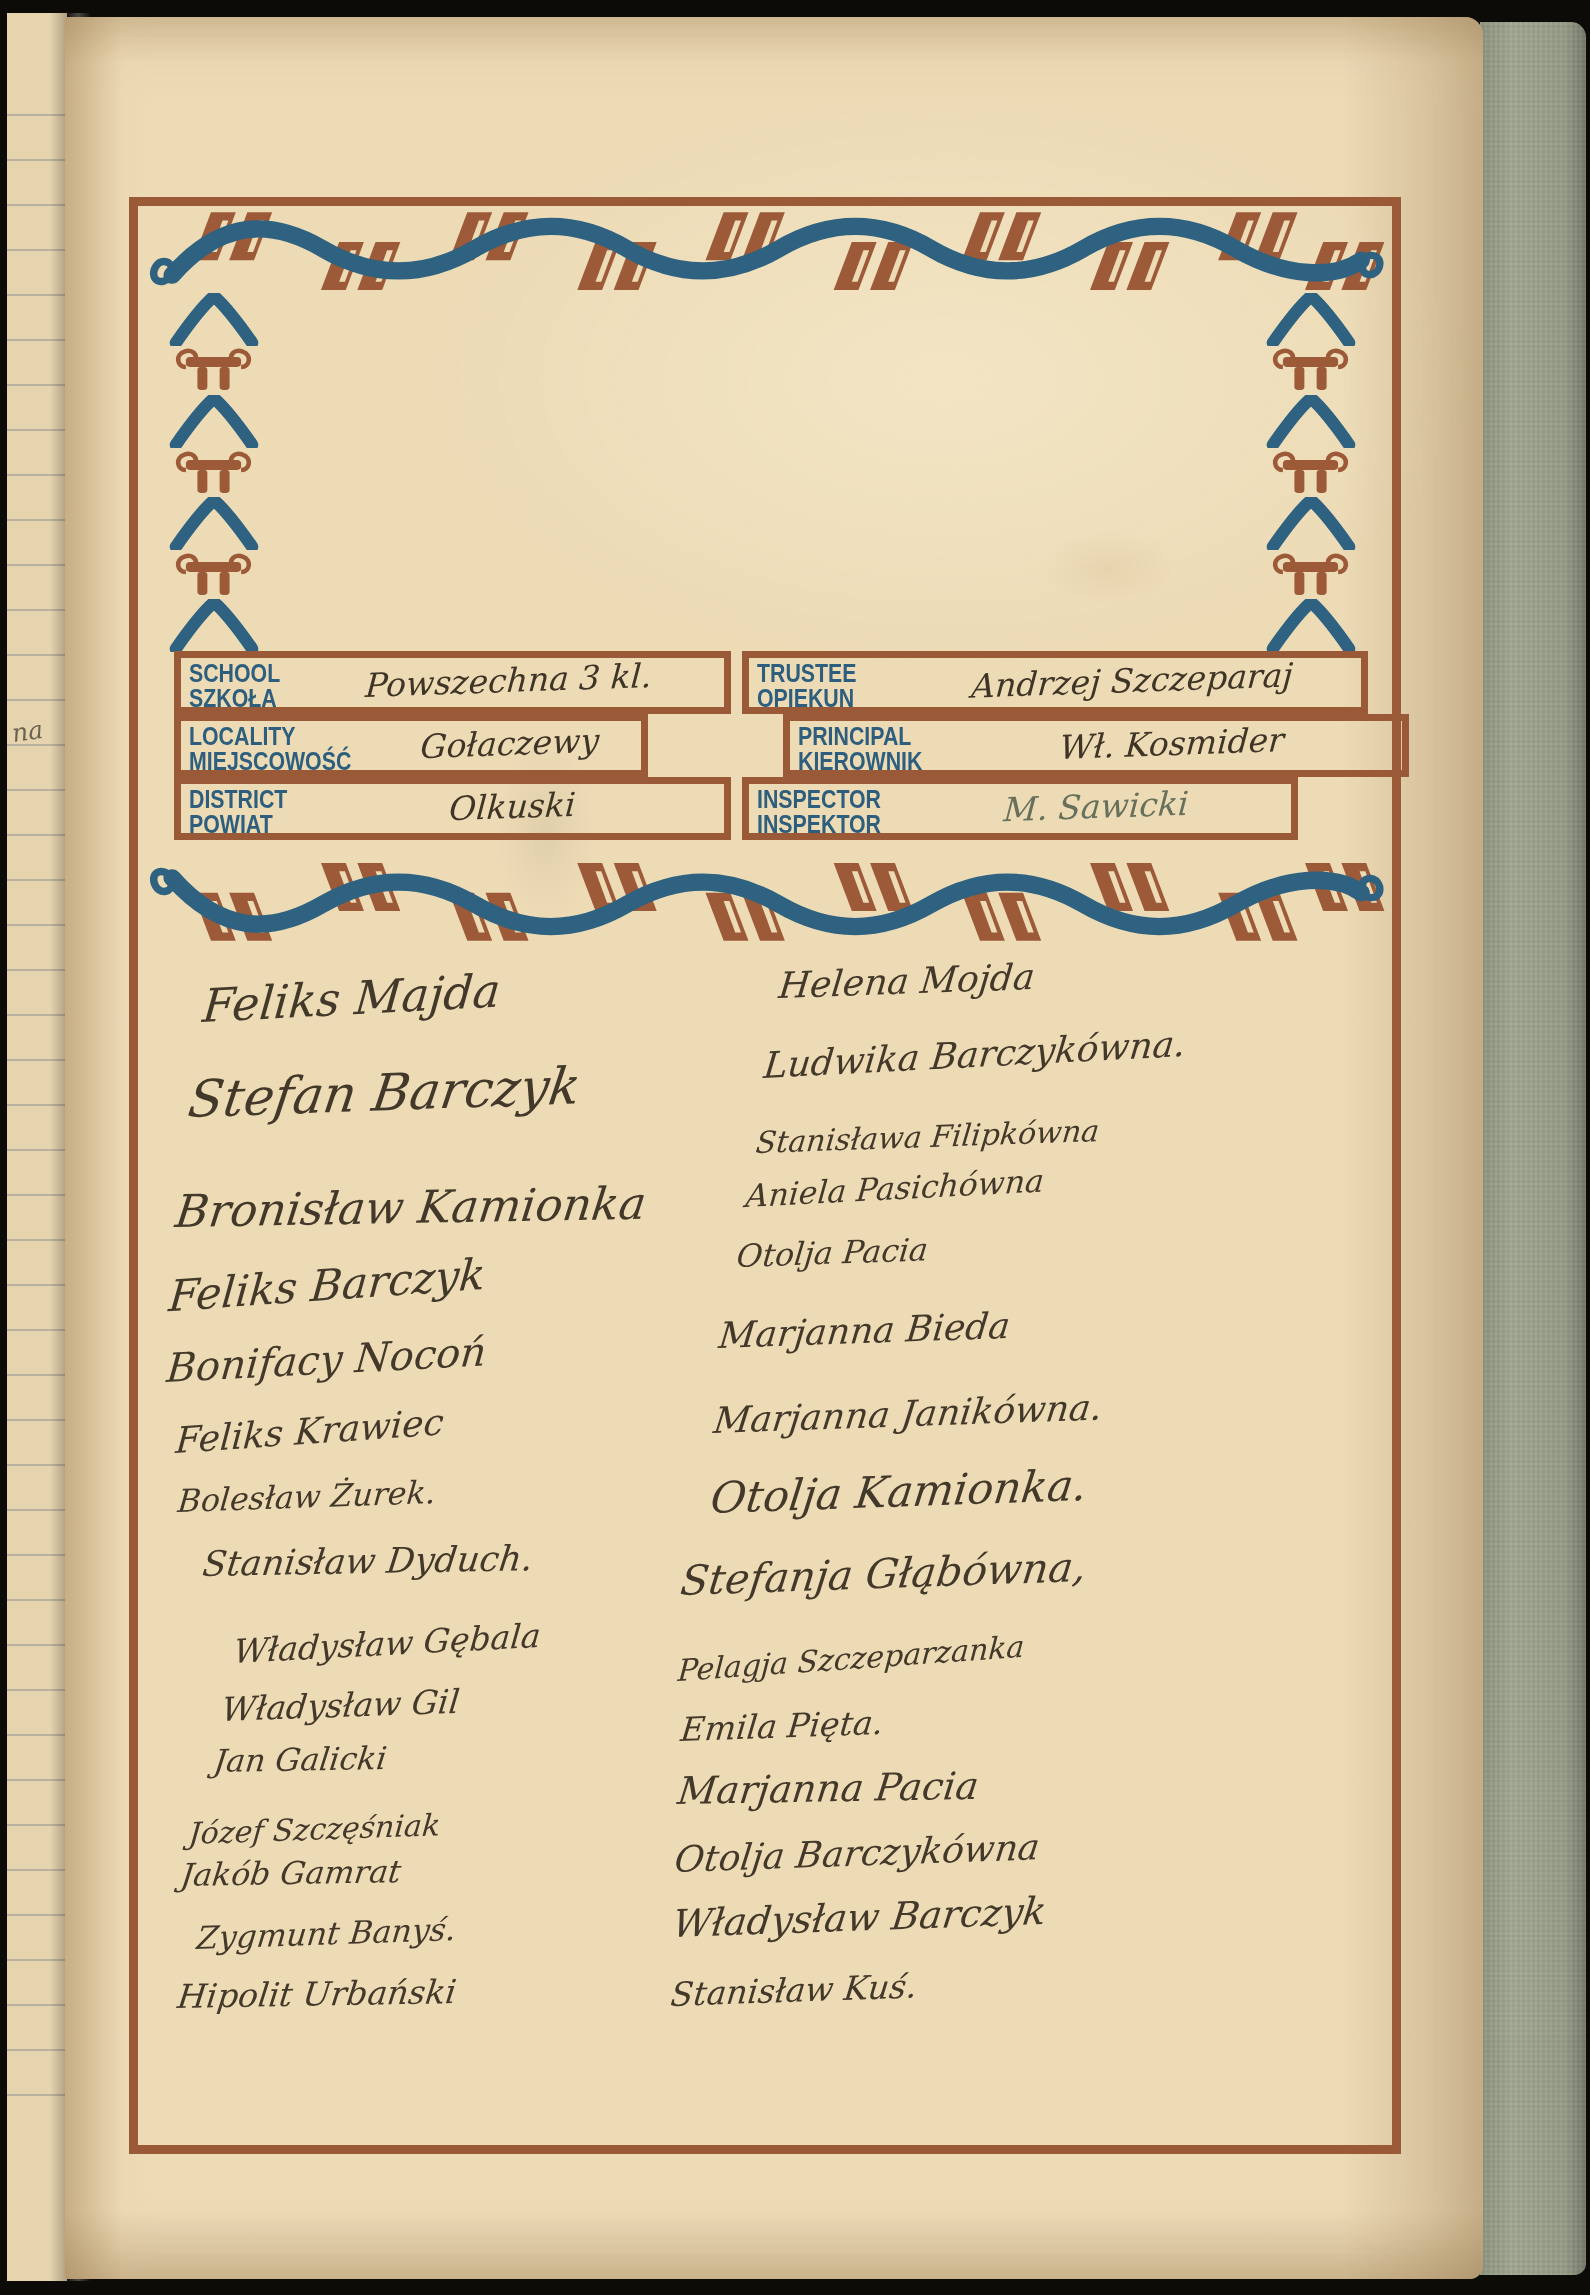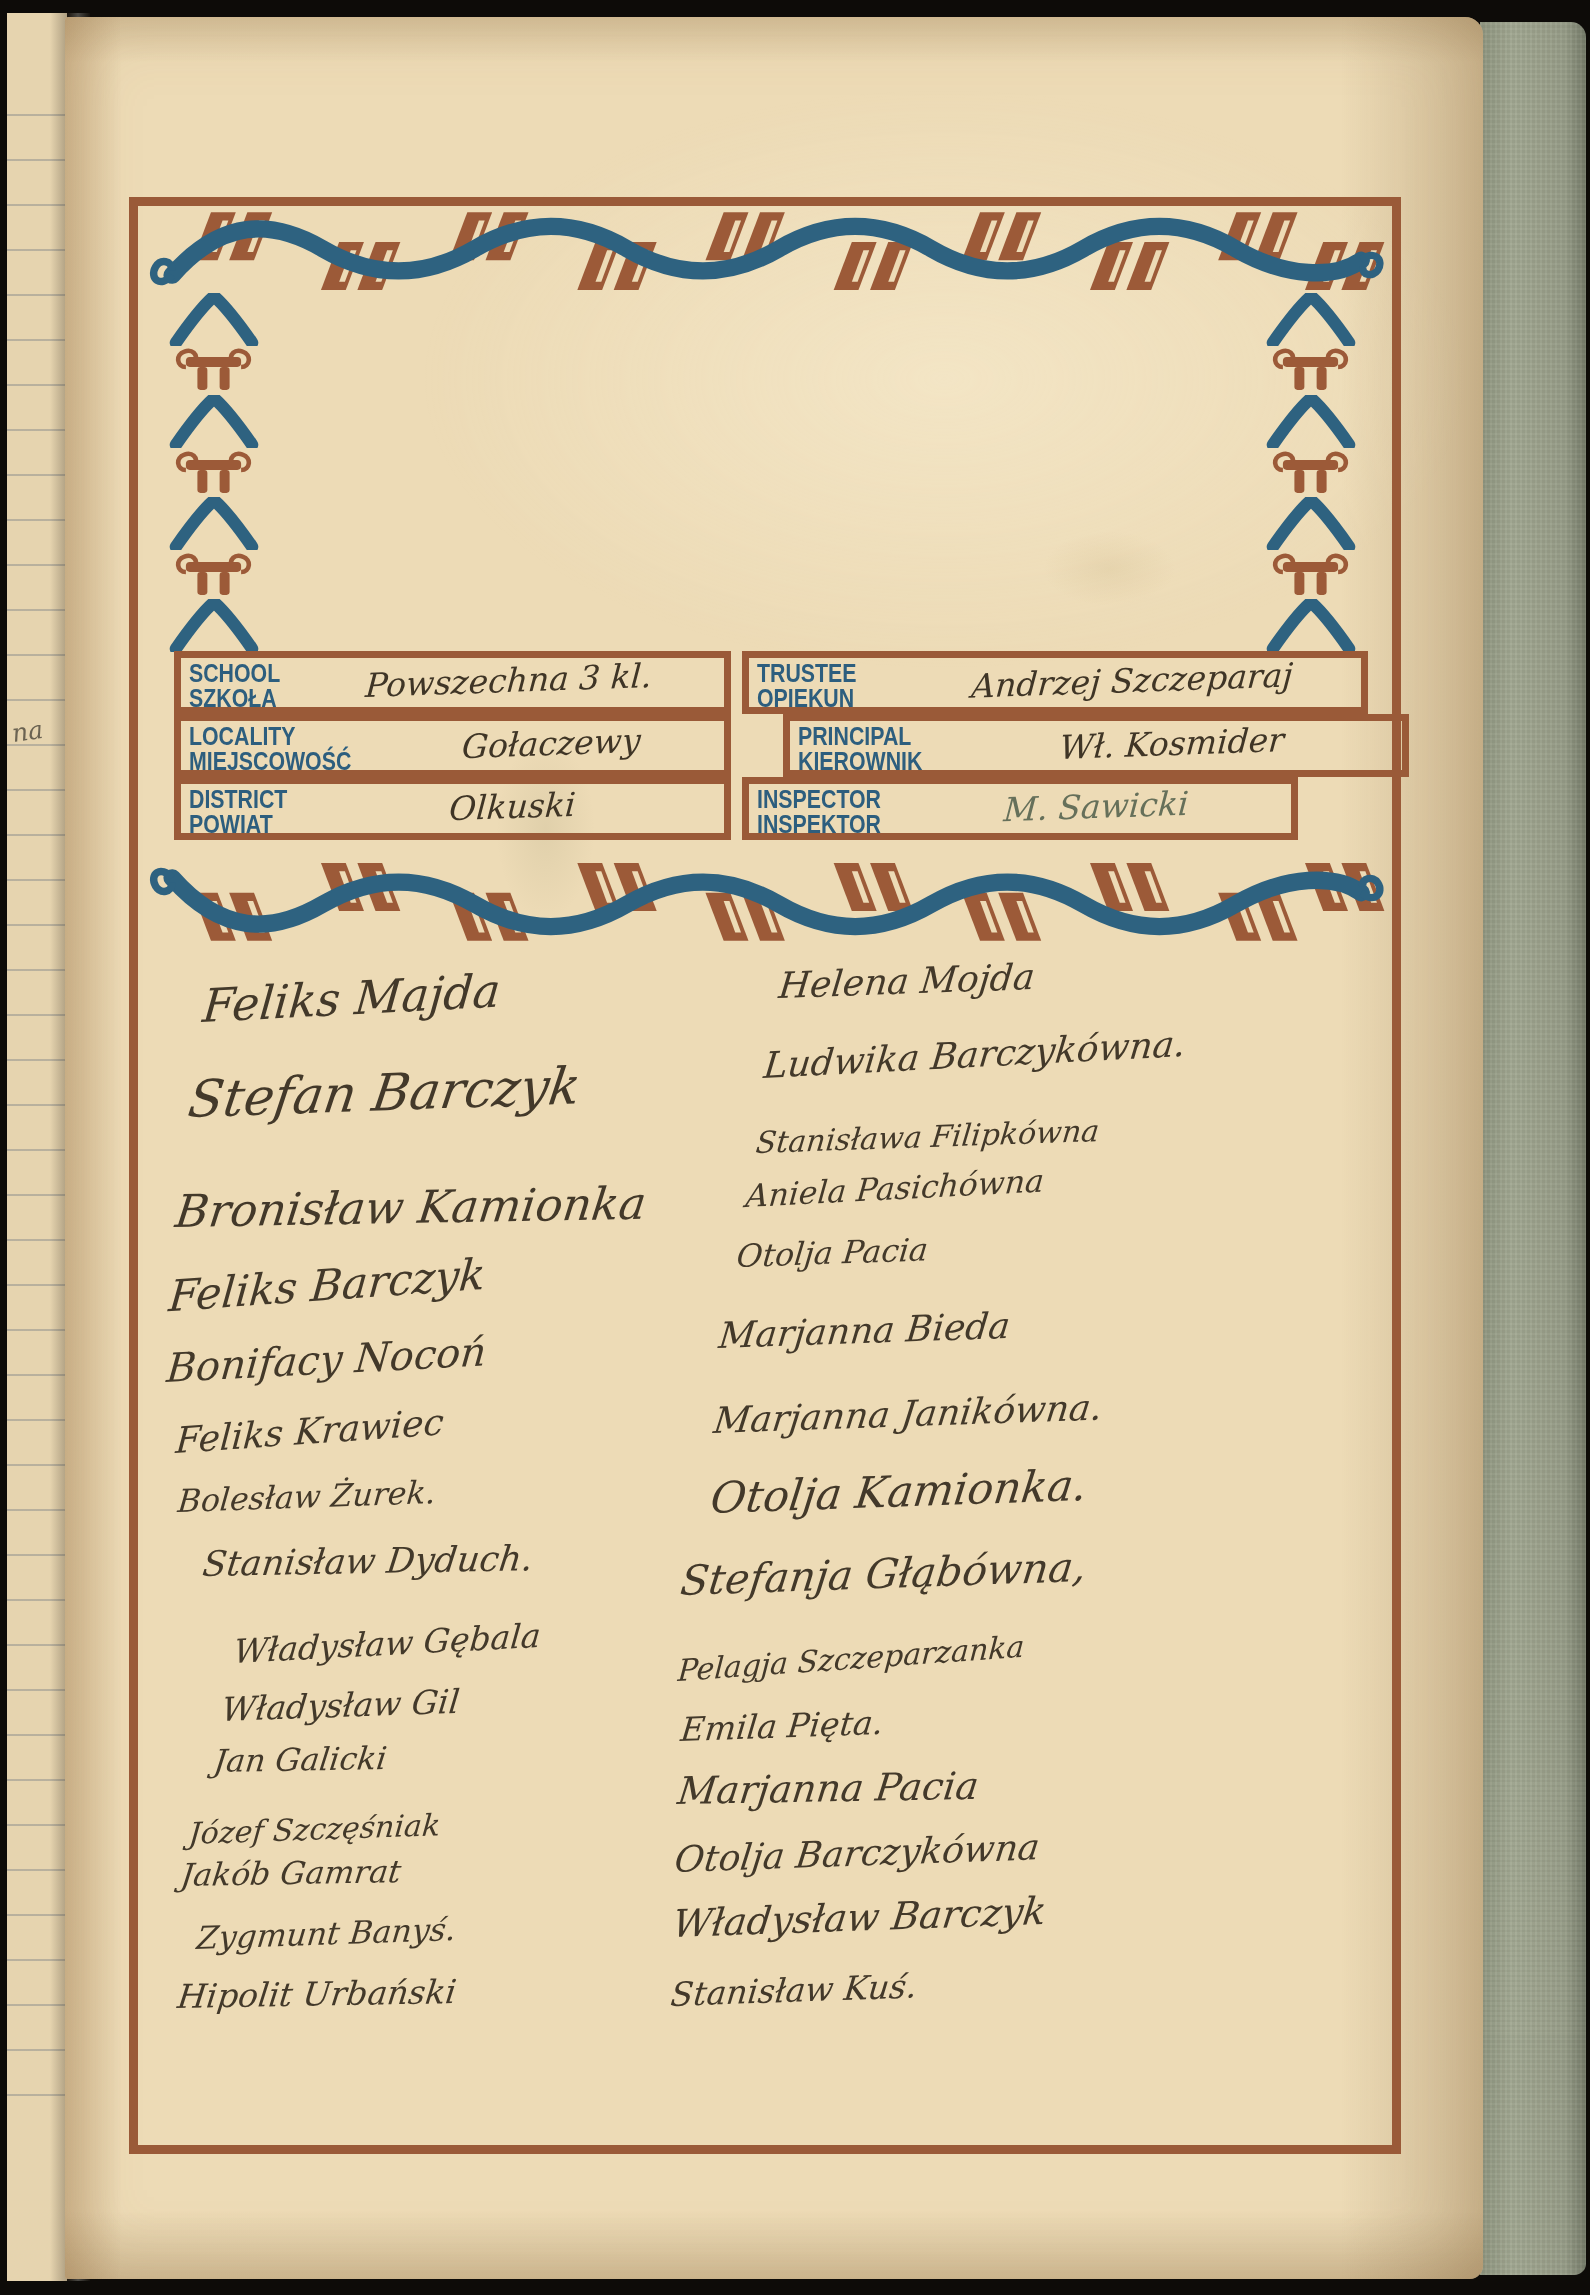--- a/index.html
+++ b/index.html
@@ -64,21 +64,21 @@
   
   .cell{position:absolute;box-sizing:border-box;border:7.5px solid #9a5a38;display:flex;
       padding:3.3px 8.3px;}
   .cl{color:#2d5e7e;font-weight:bold;font-size:26px;line-height:.95;letter-spacing:0;
       transform:scaleX(.82);transform-origin:left center;white-space:nowrap;flex:none;}
   .cv{flex:1;text-align:center;font-family:"DejaVu Serif",serif;font-style:italic;font-size:33px;
       color:#3f3526;white-space:nowrap;transform:rotate(-2deg) skewX(-6deg);}
   .cv.green{color:#66705a;}
   #cell-school   {left:174px;top:651px;width:557px;height:63px;}
   #cell-trustee  {left:742px;top:651px;width:626px;height:63px;gap:32px;}
-  #cell-locality {left:174px;top:714px;width:557px;height:63px;}
+  #cell-locality {left:174px;top:714px;width:474px;height:63px;}
   #cell-principal{left:742px;top:714px;width:626px;height:63px;margin-left:41px;}
   #cell-district {left:174px;top:777px;width:557px;height:63px;}
   #cell-inspector{left:742px;top:777px;width:556px;height:63px;}
 
   
   .sig{position:absolute;font-family:"DejaVu Serif",serif;font-style:italic;color:#43392a;
       white-space:nowrap;transform-origin:left center;}
   #sigs-left .sig:nth-child(1){top:979px;left:203px;font-size:46px;transform:rotate(-3deg) skewX(-8deg);}
   #sigs-left .sig:nth-child(2){top:1070px;left:189px;font-size:51px;transform:rotate(-2deg) skewX(-10deg);}
   #sigs-left .sig:nth-child(3){top:1185px;left:176px;font-size:45px;transform:rotate(-1deg) skewX(-8deg);}

